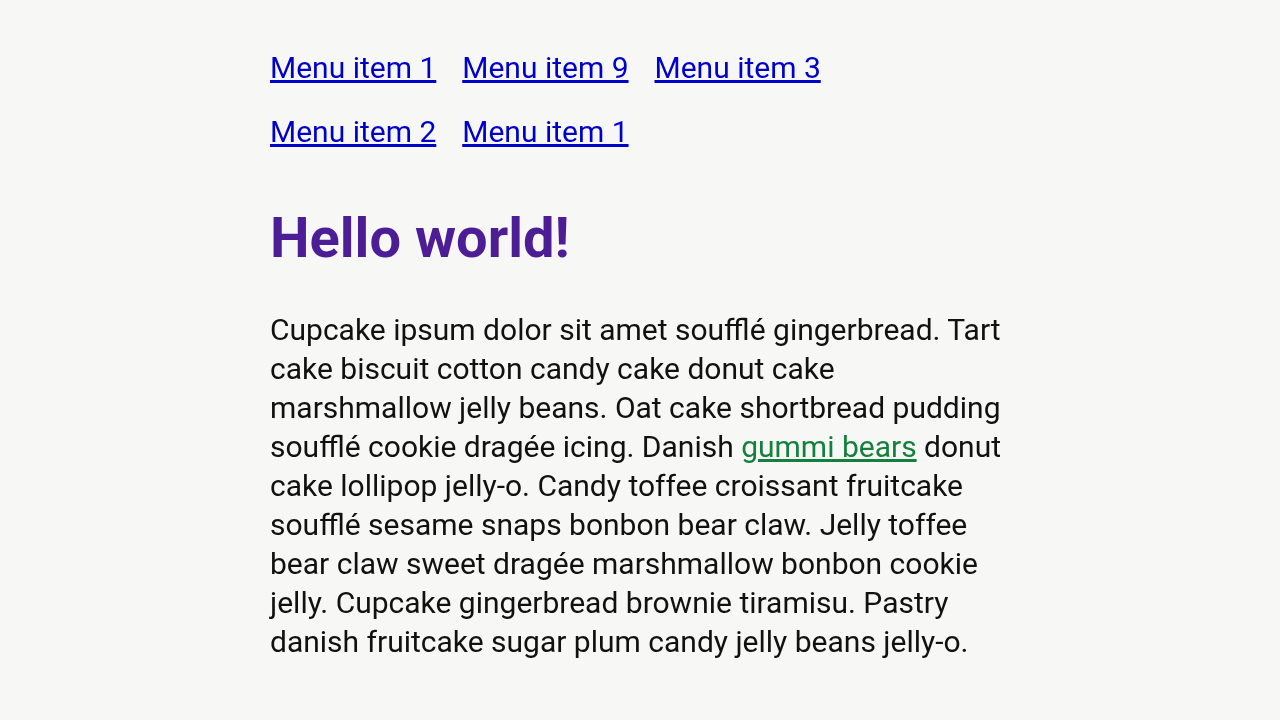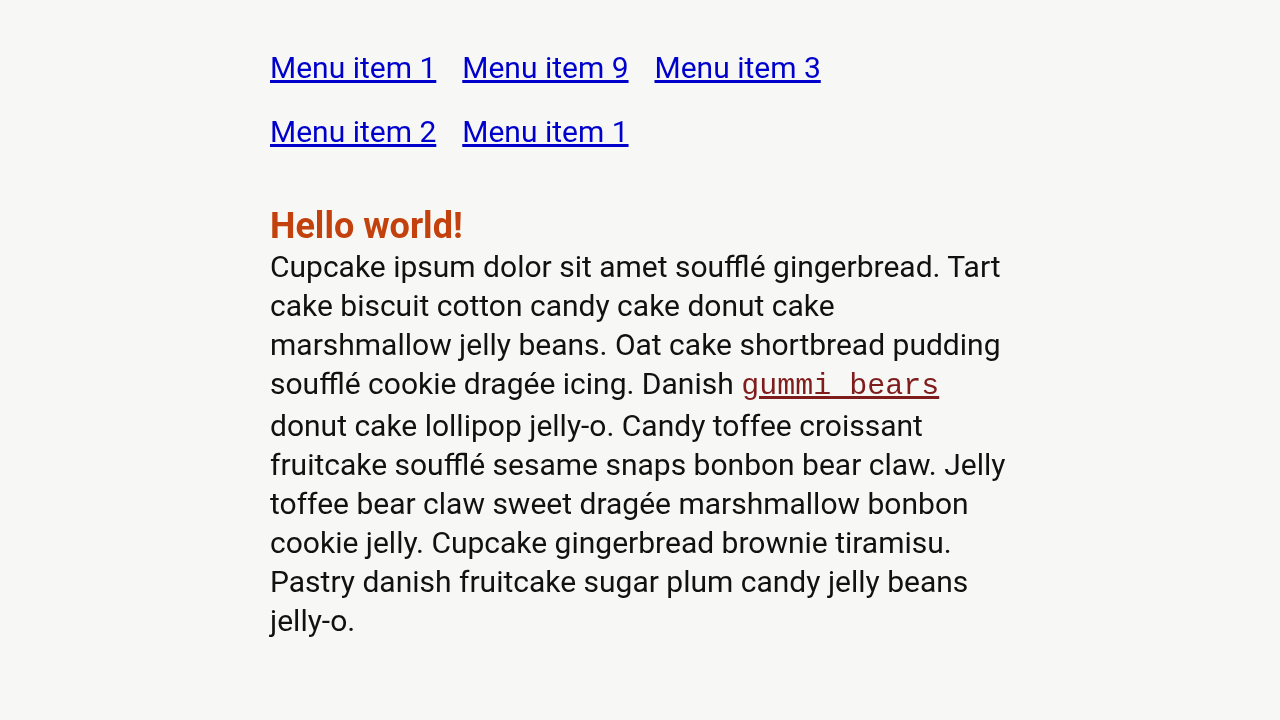--- a/index.html
+++ b/index.html
@@ -26,35 +26,35 @@
       display: inline-block;
       color: #0000cc;
       text-decoration: underline;
       font-size: 30px;
       font-weight: 400;
       margin-right: 22px;
       margin-bottom: 28px;
       line-height: 1.2;
     }
     h1 {
-      font-size: 36px;
+      font-size: 56px;
       font-weight: 700;
-      color: #c2410c;
+      color: #4c1d95;
+      margin-bottom: 40px;
       line-height: 1.15;
     }
     p {
       font-size: 30px;
       color: #111;
       line-height: 1.3;
       font-weight: 400;
     }
     p a {
-      color: #7f1d1d;
+      color: #15803d;
       text-decoration: underline;
-      font-family: Liberation Mono, monospace;
     }
   </style>
 </head>
 <body>
 
 <div class="container">
 
   <nav>
     <a href="#">Menu item 1</a>
     <a href="#">Menu item 9</a>

